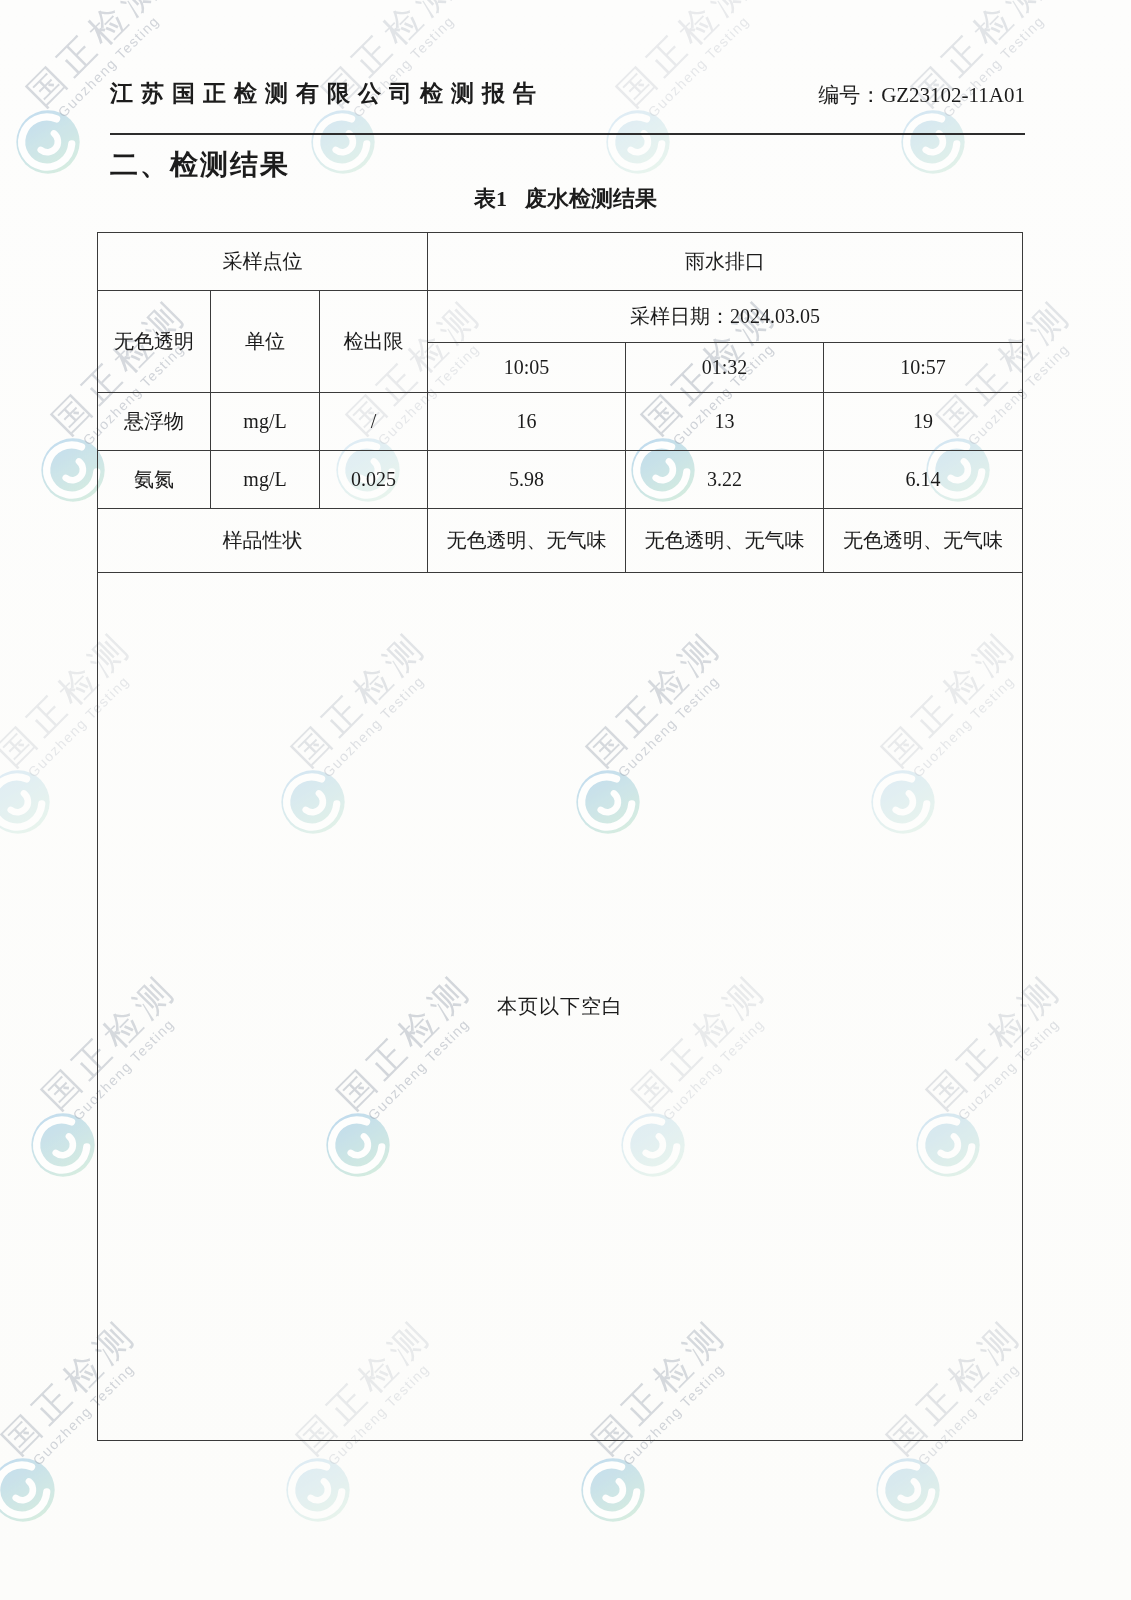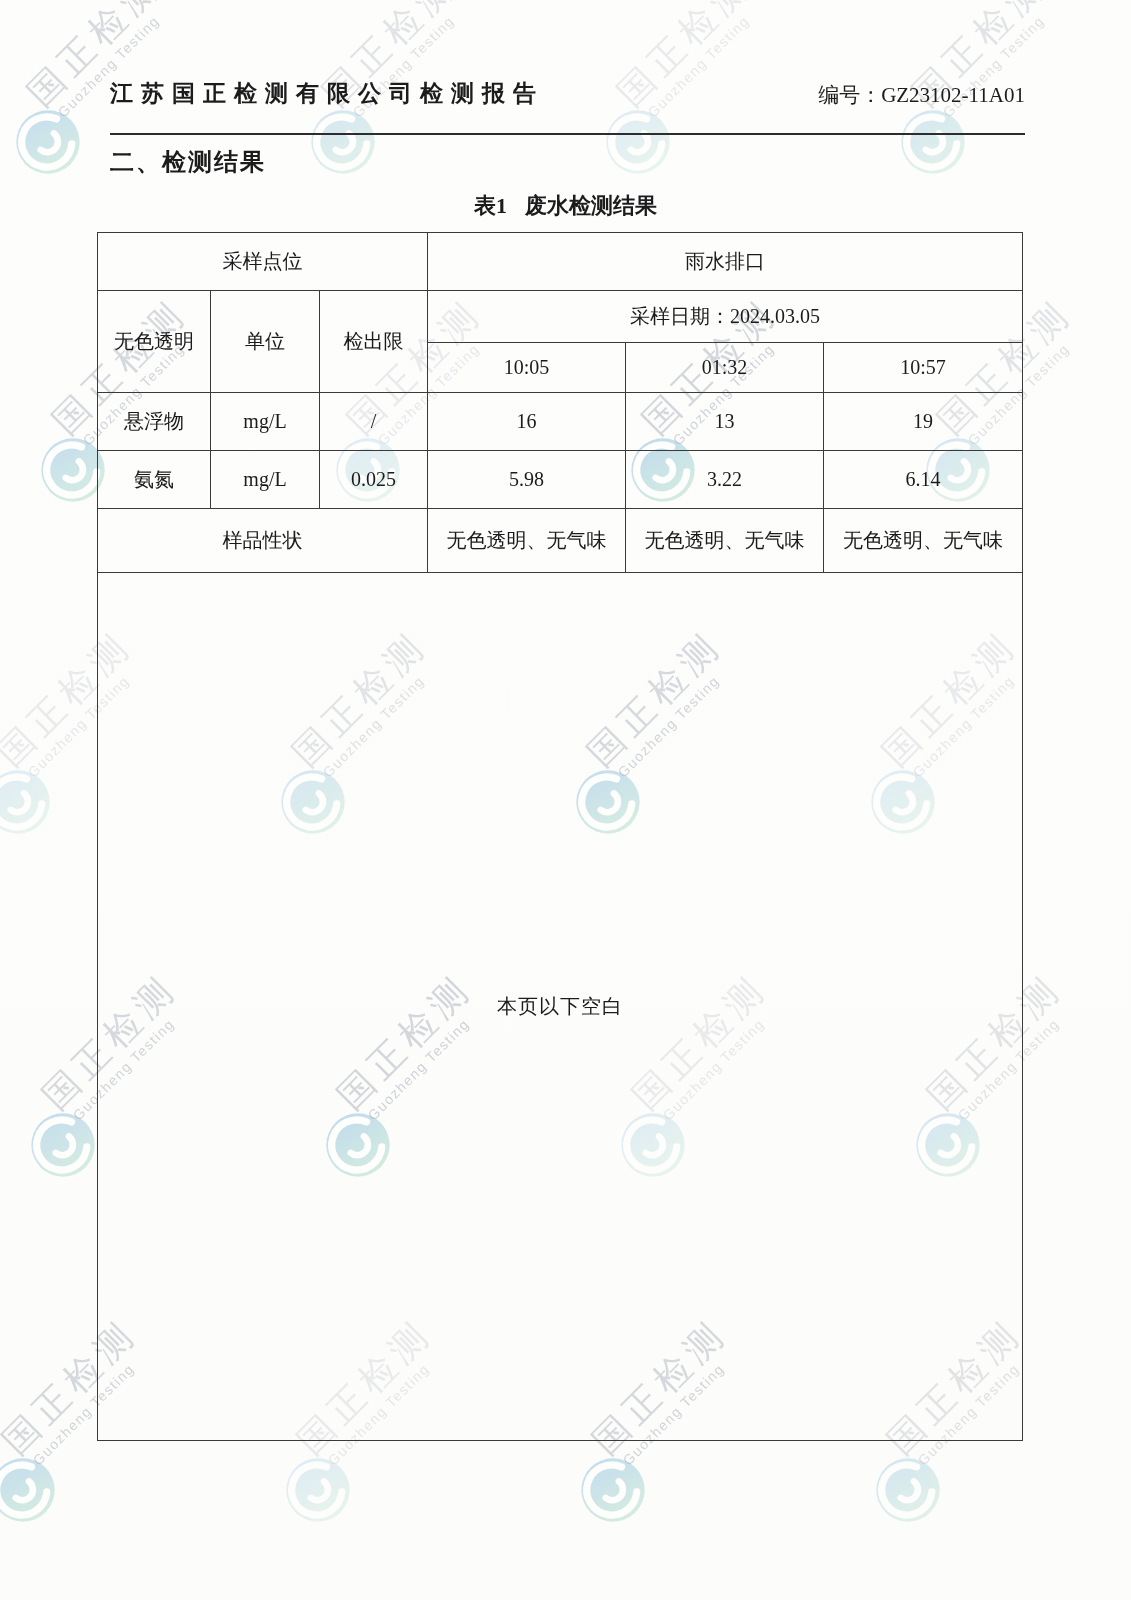--- a/index.html
+++ b/index.html
@@ -34,24 +34,24 @@
   .content{position:absolute;inset:0;z-index:1;}
   .header{
     position:absolute;left:110px;top:78px;width:915px;
     display:flex;justify-content:space-between;align-items:flex-end;
     border-bottom:2px solid #2d2d2d;padding-bottom:24px;
   }
   .header-title{font-size:23px;font-weight:bold;letter-spacing:8px;white-space:nowrap;}
   .header-no{font-size:21px;white-space:nowrap;}
   .section-title{
     position:absolute;left:110px;top:146px;
-    font-size:24px;font-weight:bold;letter-spacing:2px;
+    font-size:28px;font-weight:bold;letter-spacing:2px;
   }
   .table-title{
-    position:absolute;left:0;top:191px;width:100%;
+    position:absolute;left:0;top:184px;width:100%;
     text-align:center;font-size:22px;font-weight:bold;
   }
   .table-title .gap{display:inline-block;width:18px;}
   table.results{
     position:absolute;left:97px;top:232px;width:925px;
     border-collapse:collapse;table-layout:fixed;background:transparent;padding-left:45px;
   }
   table.results td{
     border:1.5px solid #3a3a3a;text-align:center;vertical-align:middle;
     font-size:20px;color:#1b1b1b;padding:0;overflow:hidden;

